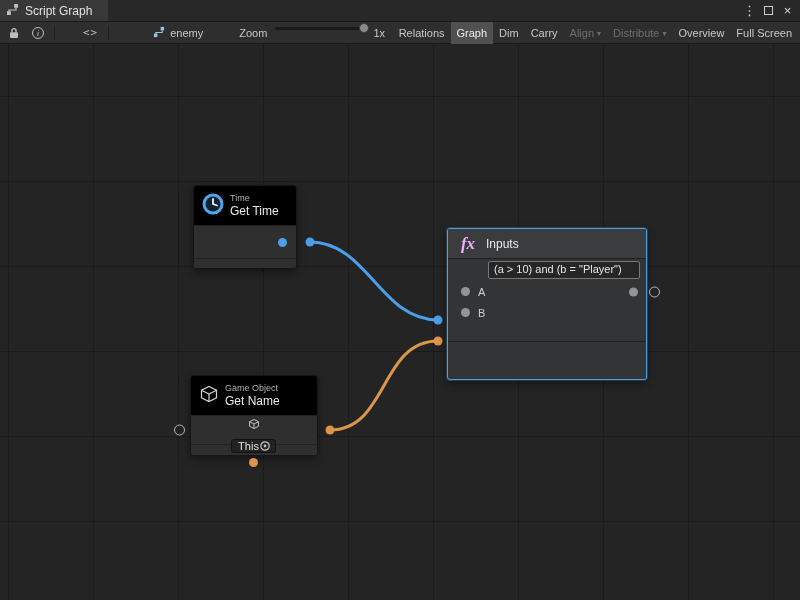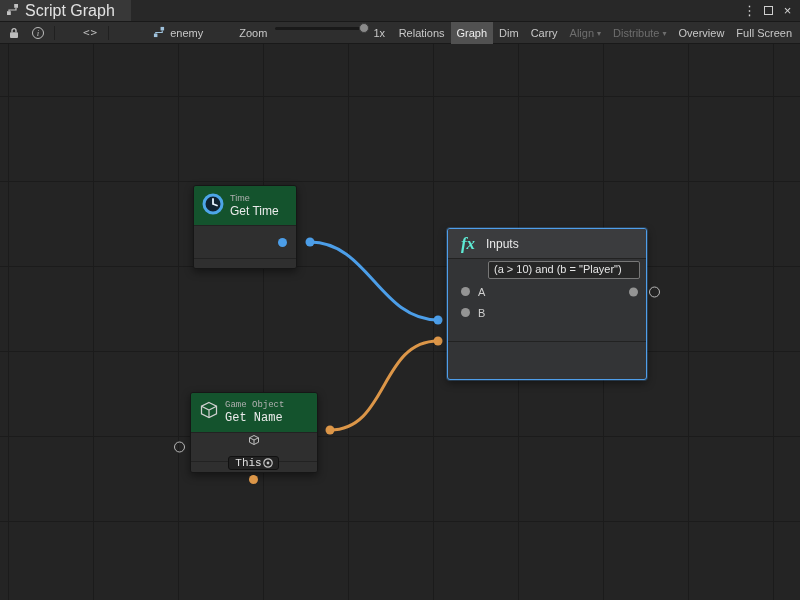--- a/index.html
+++ b/index.html
@@ -4,21 +4,21 @@
 <style>
   * { margin:0; padding:0; box-sizing:border-box; }
   html,body { width:800px; height:600px; overflow:hidden; background:#242424;
     font-family:"Liberation Sans", sans-serif; -webkit-font-smoothing:antialiased; }
   .window { position:relative; width:800px; height:600px; background:#242424; }
 
   
   .titlebar { height:22px; background:#282828; border-bottom:1px solid #191919;
     display:flex; align-items:stretch; color:#cfcfcf; }
   .tab { display:flex; align-items:center; gap:6px; padding:0 16px 0 6px;
-    background:#383838; font-size:16px; color:#e2e2e2; }
+    background:#383838; font-size:12px; color:#e2e2e2; }
   .win-controls { margin-left:auto; display:flex; align-items:center; gap:2px; padding-right:4px; }
   .win-btn { width:17px; height:18px; display:flex; align-items:center; justify-content:center;
     font-size:13px; color:#d6d6d6; }
   .max-box { width:9px; height:9px; border:1px solid #cfcfcf; display:inline-block; }
 
   
   .toolbar { height:22px; background:#2e2e2e; border-bottom:1px solid #191919;
     display:flex; align-items:center; font-size:11px; color:#c8c8c8; padding:0 2px; }
   .tb-icon { display:flex; align-items:center; justify-content:center; height:22px; padding:0 6px; }
   .tb-sep { width:1px; height:14px; background:#202020; margin:0 4px; }
@@ -43,55 +43,55 @@
     background-image:
       linear-gradient(to right, #1b1b1b 1px, transparent 1px),
       linear-gradient(to bottom, #1b1b1b 1px, transparent 1px);
     background-size:85px 85px; background-position:8px 52px; }
   .wires { position:absolute; left:0; top:0; z-index:1; pointer-events:none; }
 
   
   .node { position:absolute; z-index:2; background:#2f2f2f; border:1px solid #161616;
     border-radius:3px; box-shadow:0 3px 9px rgba(0,0,0,.45); }
   .node-header { display:flex; align-items:center; gap:6px; padding:0 8px;
-    background:#14532d; border-bottom:1px solid #222; border-radius:2px 2px 0 0; }
+    background:#000000; border-bottom:1px solid #222; border-radius:2px 2px 0 0; }
   .node-cat { font-size:9px; color:#b0b0b0; line-height:11px; }
   .node-title { font-size:12px; color:#ebebeb; line-height:14px; }
   .node-footer { border-top:1px solid #222; background:#2f2f2f; border-radius:0 0 2px 2px; }
   .port { width:9px; height:9px; border-radius:50%; flex:none; }
   .port.blue { background:#4c9ee8; }
   .port.orange { background:#dc9648; }
   .port.gray { background:#949494; }
   .port.hollow { background:transparent; border:1.5px solid #b8b8b8; width:11px; height:11px; }
 
   
   .node-time { left:193px; top:141px; width:104px; }
   .node-time .node-header { height:40px; }
   .node-time .node-body { height:32px; display:flex; align-items:center;
     justify-content:flex-end; padding-right:9px; }
   .node-time .node-footer { height:10px; }
 
   
-  .node-go { left:190px; top:348px; width:128px;font-family:Liberation Mono, monospace; }
+  .node-go { left:190px; top:331px; width:128px; }
   .node-go .node-header { height:40px; }
   .node-go .node-body { position:relative; height:28px; display:flex; align-items:center;
     gap:5px; padding:0 8px 0 7px;flex-direction:column; }
   .node-go .node-footer { height:11px; }
   .go-input-port { position:absolute; left:-17px; top:50%; transform:translateY(-50%); }
   .obj-field { flex:1; height:18px; display:flex; align-items:center; background:#222222;
     border:1px solid #111; border-radius:3px; padding:0 4px 0 6px; color:#e0e0e0; font-size:11px; }
   .obj-field .picker { margin-left:auto; display:flex; align-items:center; }
 
   
   .node-formula { left:447px; top:184px; width:200px; height:152px;
     background:#333436; border:1px solid #4f9eea;
     box-shadow:0 0 0 1px rgba(79,158,234,.25), 0 3px 9px rgba(0,0,0,.45); }
   .node-formula .node-header { height:30px; background:#3b3c3e; }
   .fx-glyph { font-family:"Liberation Serif", serif; font-style:italic; font-weight:bold;
-    font-size:17px; color:#5eead4; width:24px; text-align:center; }
+    font-size:17px; color:#f0abfc; width:24px; text-align:center; }
   .expr-field { margin:2px 6px 2px 40px; height:18px; background:#262626;
     border:1px solid #777; border-radius:2px; padding:1px 5px;
     font-size:11px; line-height:12px; color:#e6e6e6; overflow:hidden; }
   .inputs-row { margin:2px 0 2px 40px; height:14px; display:flex; align-items:center; gap:6px;
     font-size:11px; color:#d6d6d6; }
   .count-box { width:18px; height:15px; background:#1e1e1e; border:1px solid #7a7a7a;
     border-radius:2px; font-size:10px; color:#eaeaea; display:flex; align-items:center;
     justify-content:center; }
   .f-row { position:relative; height:21px; display:flex; align-items:center; gap:8px;
     padding-left:13px; font-size:11px; color:#cfcfcf; }

